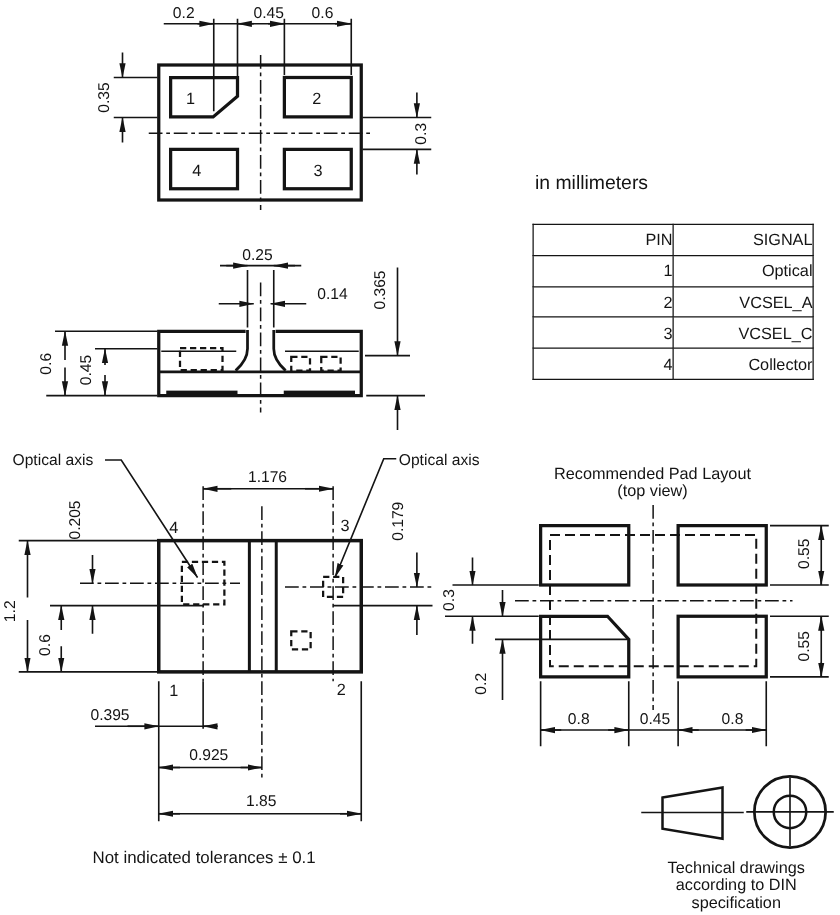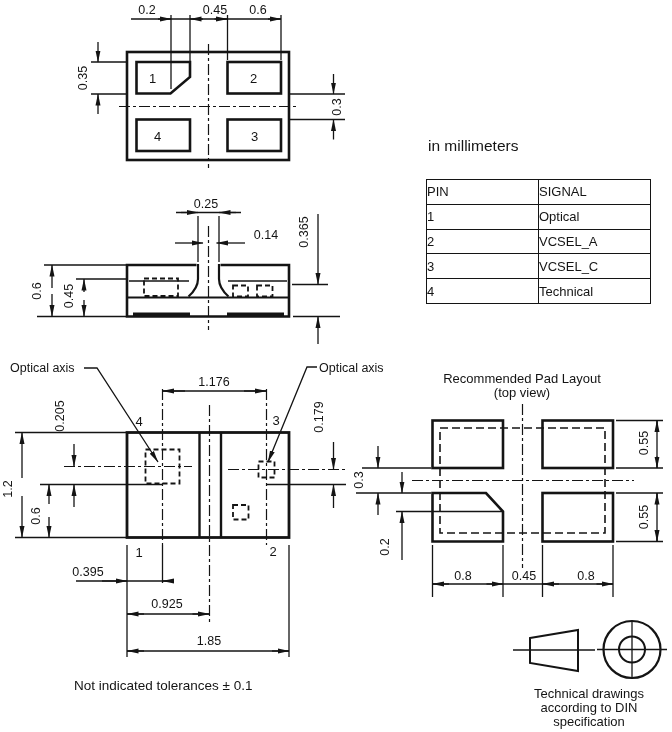--- a/index.html
+++ b/index.html
@@ -14,21 +14,21 @@
   .t155{font-size:15.5px;}
   .ln{stroke:#141414;stroke-width:1.3;fill:none;}
   .thick{stroke:#141414;stroke-width:2.6;fill:none;}
   .thick24{stroke:#141414;stroke-width:2.4;fill:none;}
   .thick28{stroke:#141414;stroke-width:2.8;fill:none;}
   .cl{stroke:#141414;stroke-width:1.2;fill:none;stroke-dasharray:11 3 3 3;}
   .dashed{stroke:#141414;stroke-width:1.8;fill:none;stroke-dasharray:5 3;}
   .dashed2{stroke:#141414;stroke-width:1.6;fill:none;stroke-dasharray:8 4;}
   #pin-table-wrap{position:absolute;left:426px;top:179px;width:225px;height:125px;}
   #pin-table{border-collapse:collapse;width:100%;height:100%;table-layout:fixed;}
-  #pin-table td,#pin-table th{border:1.7px solid #141414;text-align:left;vertical-align:middle;
+  #pin-table td,#pin-table th{border:1.7px solid #141414;text-align:right;vertical-align:middle;
       font-size:13px;font-weight:normal;padding:0;}
 </style>
 </head>
 <body>
 
 <div id="stage">
 
 <svg width="672" height="732" viewBox="0 0 672 732">
   <defs>
     <marker id="arr" viewBox="0 0 12 6" markerWidth="12" markerHeight="6" refX="11.5" refY="3" orient="auto" markerUnits="userSpaceOnUse">
@@ -282,19 +282,19 @@
     <tr>
       <td>2</td>
       <td>VCSEL_A</td>
     </tr>
     <tr>
       <td>3</td>
       <td>VCSEL_C</td>
     </tr>
     <tr>
       <td>4</td>
-      <td>Technical</td>
+      <td>Collector</td>
     </tr>
   </tbody>
       </table>
 </div>
 
 </div>
 
 </body></html>

